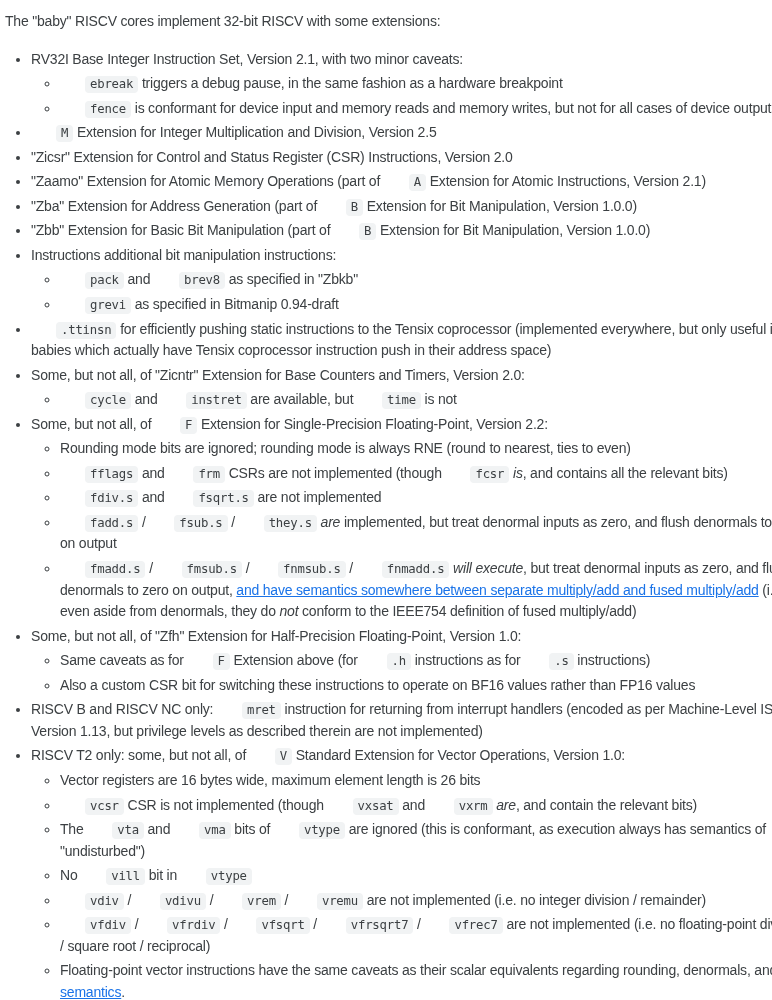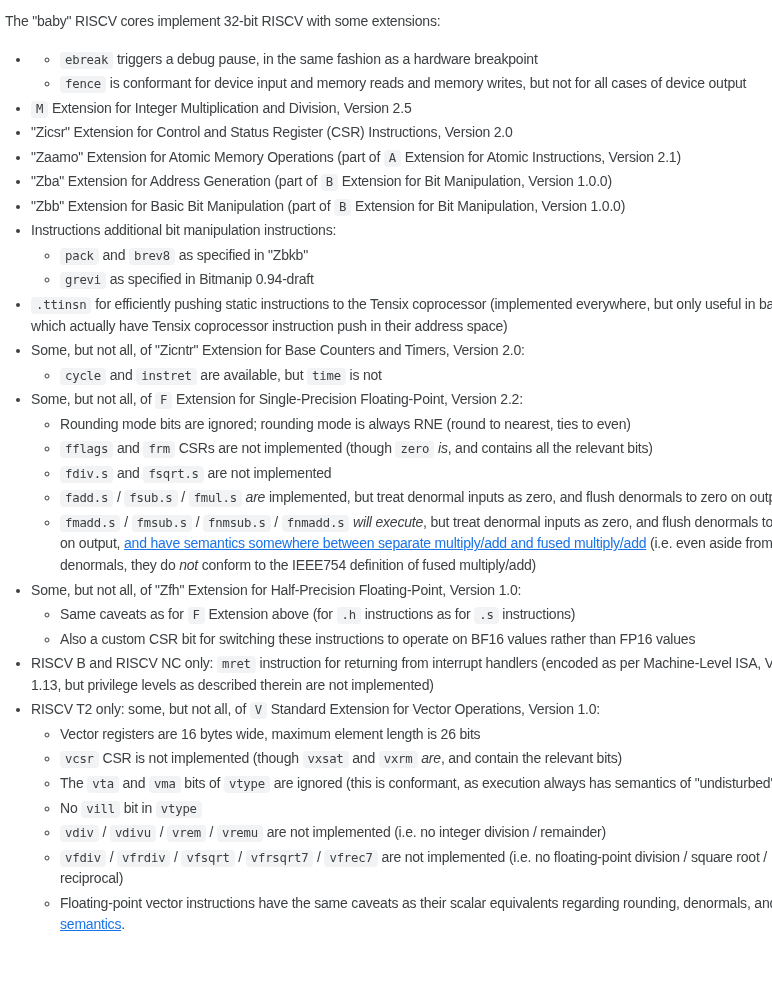--- a/index.html
+++ b/index.html
@@ -23,54 +23,54 @@
   }
   .doc p.intro{margin:0 0 16px 0;}
   ul{margin:0;padding:0 0 0 26px;list-style:disc;}
   ul ul{list-style:circle;padding-left:29px;margin-top:1px;}
   li{margin:3px 0;}
   li::marker{color:var(--text-color);font-size:13px;}
   code.chip{
     font-family:"DejaVu Sans Mono","Liberation Mono",monospace;
     font-size:12.3px;letter-spacing:-0.2px;
     background:var(--code-bg);color:var(--code-text);
-    padding:1px 5px 2px 5px;border-radius:4px;white-space:nowrap;
+    padding:1px 5px 2px 5px;border-radius:4px;white-space:nowrap;margin-left:25px;
   }
   em{}
   a{color:var(--link-color);text-decoration:underline;cursor:pointer;text-align:right;}
 </style>
 </head>
 <body>
 
 <div class="doc">
   <p class="intro">The "baby" RISCV cores implement 32-bit RISCV with some extensions:</p>
 
 <ul>
-      <li><ul>
+      <li><span>RV32I Base Integer Instruction Set, Version 2.1, with two minor caveats:</span><ul>
           <li><code class="chip">ebreak</code><span> triggers a debug pause, in the same fashion as a hardware breakpoint</span></li>
           <li><code class="chip">fence</code><span> is conformant for device input and memory reads and memory writes, but not for all cases of device output</span></li>
         </ul></li>
       <li><code class="chip">M</code><span> Extension for Integer Multiplication and Division, Version 2.5</span></li>
       <li><span>"Zicsr" Extension for Control and Status Register (CSR) Instructions, Version 2.0</span></li>
       <li><span>"Zaamo" Extension for Atomic Memory Operations (part of </span><code class="chip">A</code><span> Extension for Atomic Instructions, Version 2.1)</span></li>
       <li><span>"Zba" Extension for Address Generation (part of </span><code class="chip">B</code><span> Extension for Bit Manipulation, Version 1.0.0)</span></li>
       <li><span>"Zbb" Extension for Basic Bit Manipulation (part of </span><code class="chip">B</code><span> Extension for Bit Manipulation, Version 1.0.0)</span></li>
       <li><span>Instructions additional bit manipulation instructions:</span><ul>
           <li><code class="chip">pack</code><span> and </span><code class="chip">brev8</code><span> as specified in "Zbkb"</span></li>
           <li><code class="chip">grevi</code><span> as specified in Bitmanip 0.94-draft</span></li>
         </ul></li>
       <li><code class="chip">.ttinsn</code><span> for efficiently pushing static instructions to the Tensix coprocessor (implemented everywhere, but only useful in babies which actually have Tensix coprocessor instruction push in their address space)</span></li>
       <li><span>Some, but not all, of "Zicntr" Extension for Base Counters and Timers, Version 2.0:</span><ul>
           <li><code class="chip">cycle</code><span> and </span><code class="chip">instret</code><span> are available, but </span><code class="chip">time</code><span> is not</span></li>
         </ul></li>
       <li><span>Some, but not all, of </span><code class="chip">F</code><span> Extension for Single-Precision Floating-Point, Version 2.2:</span><ul>
           <li><span>Rounding mode bits are ignored; rounding mode is always RNE (round to nearest, ties to even)</span></li>
-          <li><code class="chip">fflags</code><span> and </span><code class="chip">frm</code><span> CSRs are not implemented (though </span><code class="chip">zero</code><span> </span><em>is</em><span>, and contains all the relevant bits)</span></li>
+          <li><code class="chip">fflags</code><span> and </span><code class="chip">frm</code><span> CSRs are not implemented (though </span><code class="chip">fcsr</code><span> </span><em>is</em><span>, and contains all the relevant bits)</span></li>
           <li><code class="chip">fdiv.s</code><span> and </span><code class="chip">fsqrt.s</code><span> are not implemented</span></li>
-          <li><code class="chip">fadd.s</code><span> / </span><code class="chip">fsub.s</code><span> / </span><code class="chip">fmul.s</code><span> </span><em>are</em><span> implemented, but treat denormal inputs as zero, and flush denormals to zero on output</span></li>
+          <li><code class="chip">fadd.s</code><span> / </span><code class="chip">fsub.s</code><span> / </span><code class="chip">they.s</code><span> </span><em>are</em><span> implemented, but treat denormal inputs as zero, and flush denormals to zero on output</span></li>
           <li><code class="chip">fmadd.s</code><span> / </span><code class="chip">fmsub.s</code><span> / </span><code class="chip">fnmsub.s</code><span> / </span><code class="chip">fnmadd.s</code><span> </span><em>will execute</em><span>, but treat denormal inputs as zero, and flush denormals to zero on output, </span><a href="#">and have semantics somewhere between separate multiply/add and fused multiply/add</a><span> (i.e. even aside from denormals, they do </span><em>not</em><span> conform to the IEEE754 definition of fused multiply/add)</span></li>
         </ul></li>
       <li><span>Some, but not all, of "Zfh" Extension for Half-Precision Floating-Point, Version 1.0:</span><ul>
           <li><span>Same caveats as for </span><code class="chip">F</code><span> Extension above (for </span><code class="chip">.h</code><span> instructions as for </span><code class="chip">.s</code><span> instructions)</span></li>
           <li><span>Also a custom CSR bit for switching these instructions to operate on BF16 values rather than FP16 values</span></li>
         </ul></li>
       <li><span>RISCV B and RISCV NC only: </span><code class="chip">mret</code><span> instruction for returning from interrupt handlers (encoded as per Machine-Level ISA, Version 1.13, but privilege levels as described therein are not implemented)</span></li>
       <li><span>RISCV T2 only: some, but not all, of </span><code class="chip">V</code><span> Standard Extension for Vector Operations, Version 1.0:</span><ul>
           <li><span>Vector registers are 16 bytes wide, maximum element length is 26 bits</span></li>
           <li><code class="chip">vcsr</code><span> CSR is not implemented (though </span><code class="chip">vxsat</code><span> and </span><code class="chip">vxrm</code><span> </span><em>are</em><span>, and contain the relevant bits)</span></li>

